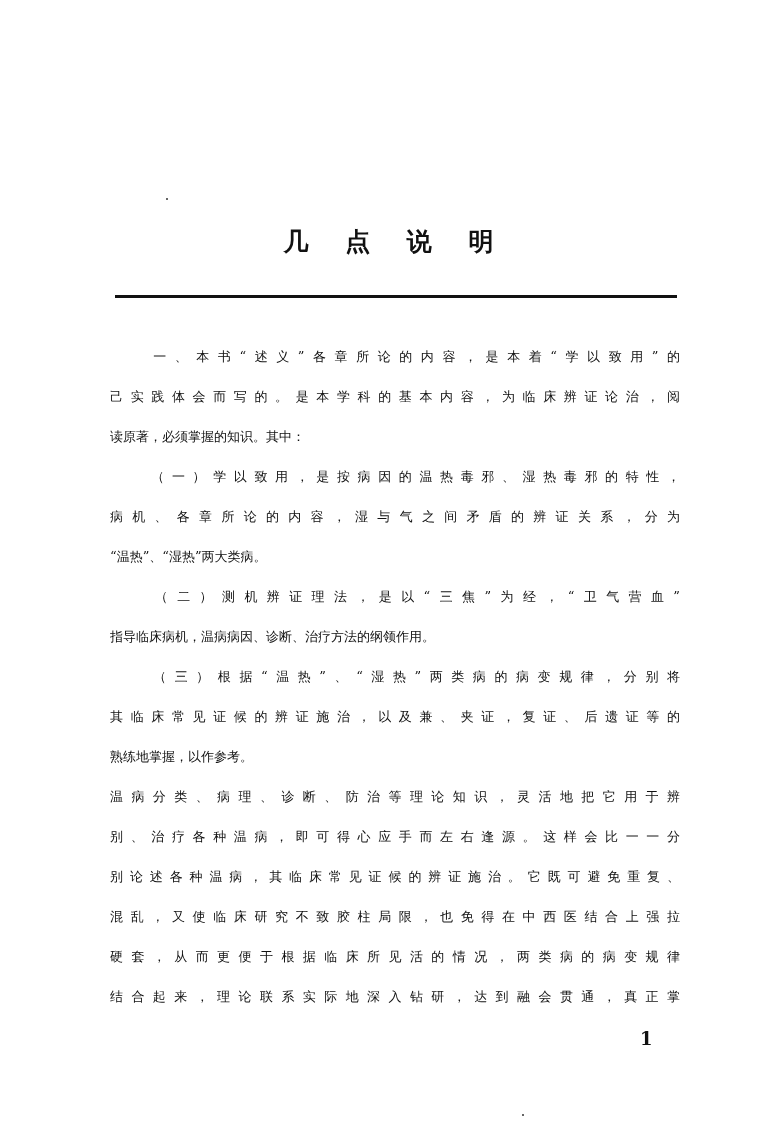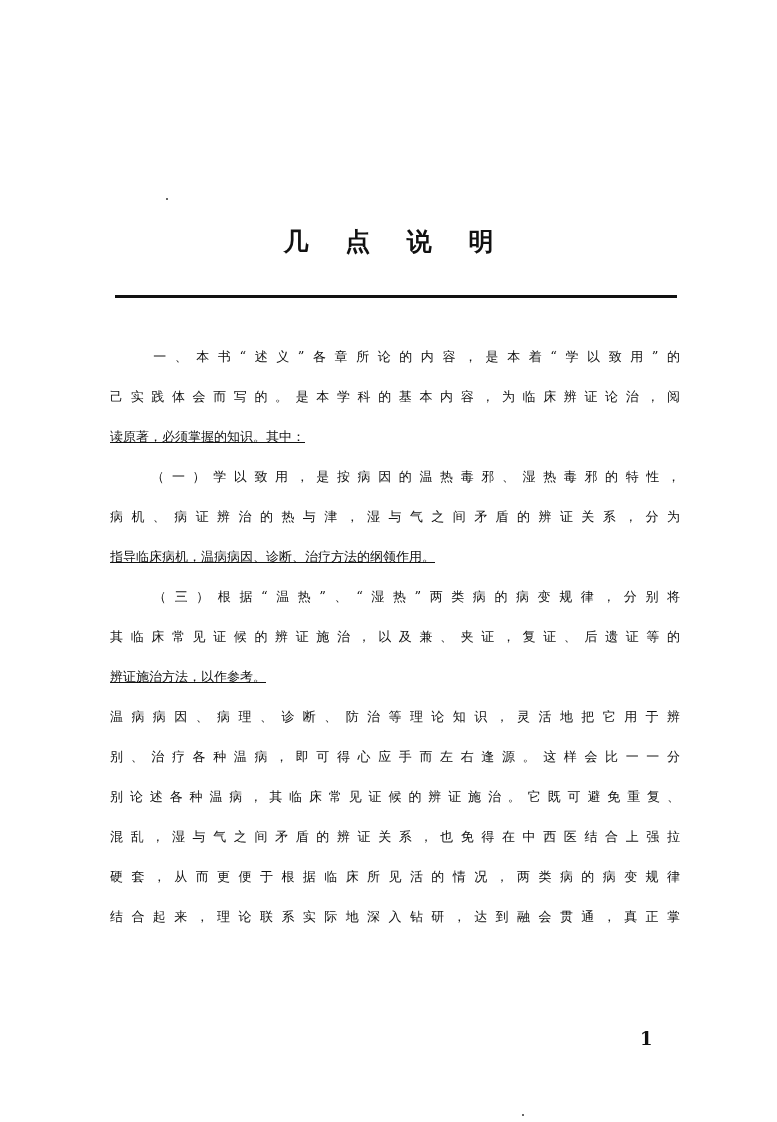--- a/index.html
+++ b/index.html
@@ -12,46 +12,48 @@
     position: absolute; left: 0; width: 777px; top: 208px; text-align: center;
     font-family: "DejaVu Sans", "Liberation Sans", sans-serif; font-weight: bold;
     font-size: 25px; letter-spacing: 14px; text-indent: 14px;
   }
   .rule { position: absolute; left: 115px; width: 562px; top: 295px; height: 3px; background: #111; }
   .body { position: absolute; left: 110px; width: 570px; top: 337px; }
   .line {
     height: 40px; line-height: 40px; font-size: 13px; white-space: nowrap;
     text-align: justify; text-align-last: justify;
   }
-  .line.last { text-align-last: left; text-decoration: underline; }
+  .line.last { text-align-last: left; }
   .pageno {
     position: absolute; left: 640px; top: 1028px; font-size: 18px; font-weight: bold;
     font-family: "DejaVu Serif", serif;
   }
 </style>
 </head>
 <body>
 
 <div class="speck" style="left:166px;top:198px;width:2px;height:2px;"></div>
 <div class="speck" style="left:522px;top:1114px;width:2px;height:2px;"></div>
 
 <h1 class="title">几 点 说 明</h1>
 <div class="rule"></div>
 
 <div class="body">
   <div class="line">　　一、本书“述义”各章所论的内容，是本着“学以致用”的</div>
   <div class="line">己实践体会而写的。是本学科的基本内容，为临床辨证论治，阅</div>
   <div class="line last">读原著，必须掌握的知识。其中：</div>
   <div class="line">　　（一）学以致用，是按病因的温热毒邪、湿热毒邪的特性，</div>
-  <div class="line">病机、病证辨治的热与津，湿与气之间矛盾的辨证关系，分为</div>
+  <div class="line">病机、各章所论的内容，湿与气之间矛盾的辨证关系，分为</div>
+  <div class="line last">“温热”、“湿热”两大类病。</div>
+  <div class="line">　　（二）测机辨证理法，是以“三焦”为经，“卫气营血”</div>
   <div class="line last">指导临床病机，温病病因、诊断、治疗方法的纲领作用。</div>
   <div class="line">　　（三）根据“温热”、“湿热”两类病的病变规律，分别将</div>
   <div class="line">其临床常见证候的辨证施治，以及兼、夹证，复证、后遗证等的</div>
-  <div class="line last">辨证施治方法，以作参考。</div>
-  <div class="line">温病病因、病理、诊断、防治等理论知识，灵活地把它用于辨</div>
+  <div class="line last">熟练地掌握，以作参考。</div>
+  <div class="line">温病分类、病理、诊断、防治等理论知识，灵活地把它用于辨</div>
   <div class="line">别、治疗各种温病，即可得心应手而左右逢源。这样会比一一分</div>
   <div class="line">别论述各种温病，其临床常见证候的辨证施治。它既可避免重复、</div>
-  <div class="line">混乱，湿与气之间矛盾的辨证关系，也免得在中西医结合上强拉</div>
+  <div class="line">混乱，又使临床研究不致胶柱局限，也免得在中西医结合上强拉</div>
   <div class="line">硬套，从而更便于根据临床所见活的情况，两类病的病变规律</div>
   <div class="line">结合起来，理论联系实际地深入钻研，达到融会贯通，真正掌</div>
 </div>
 
 <div class="pageno">1</div>
 
 </body></html>

